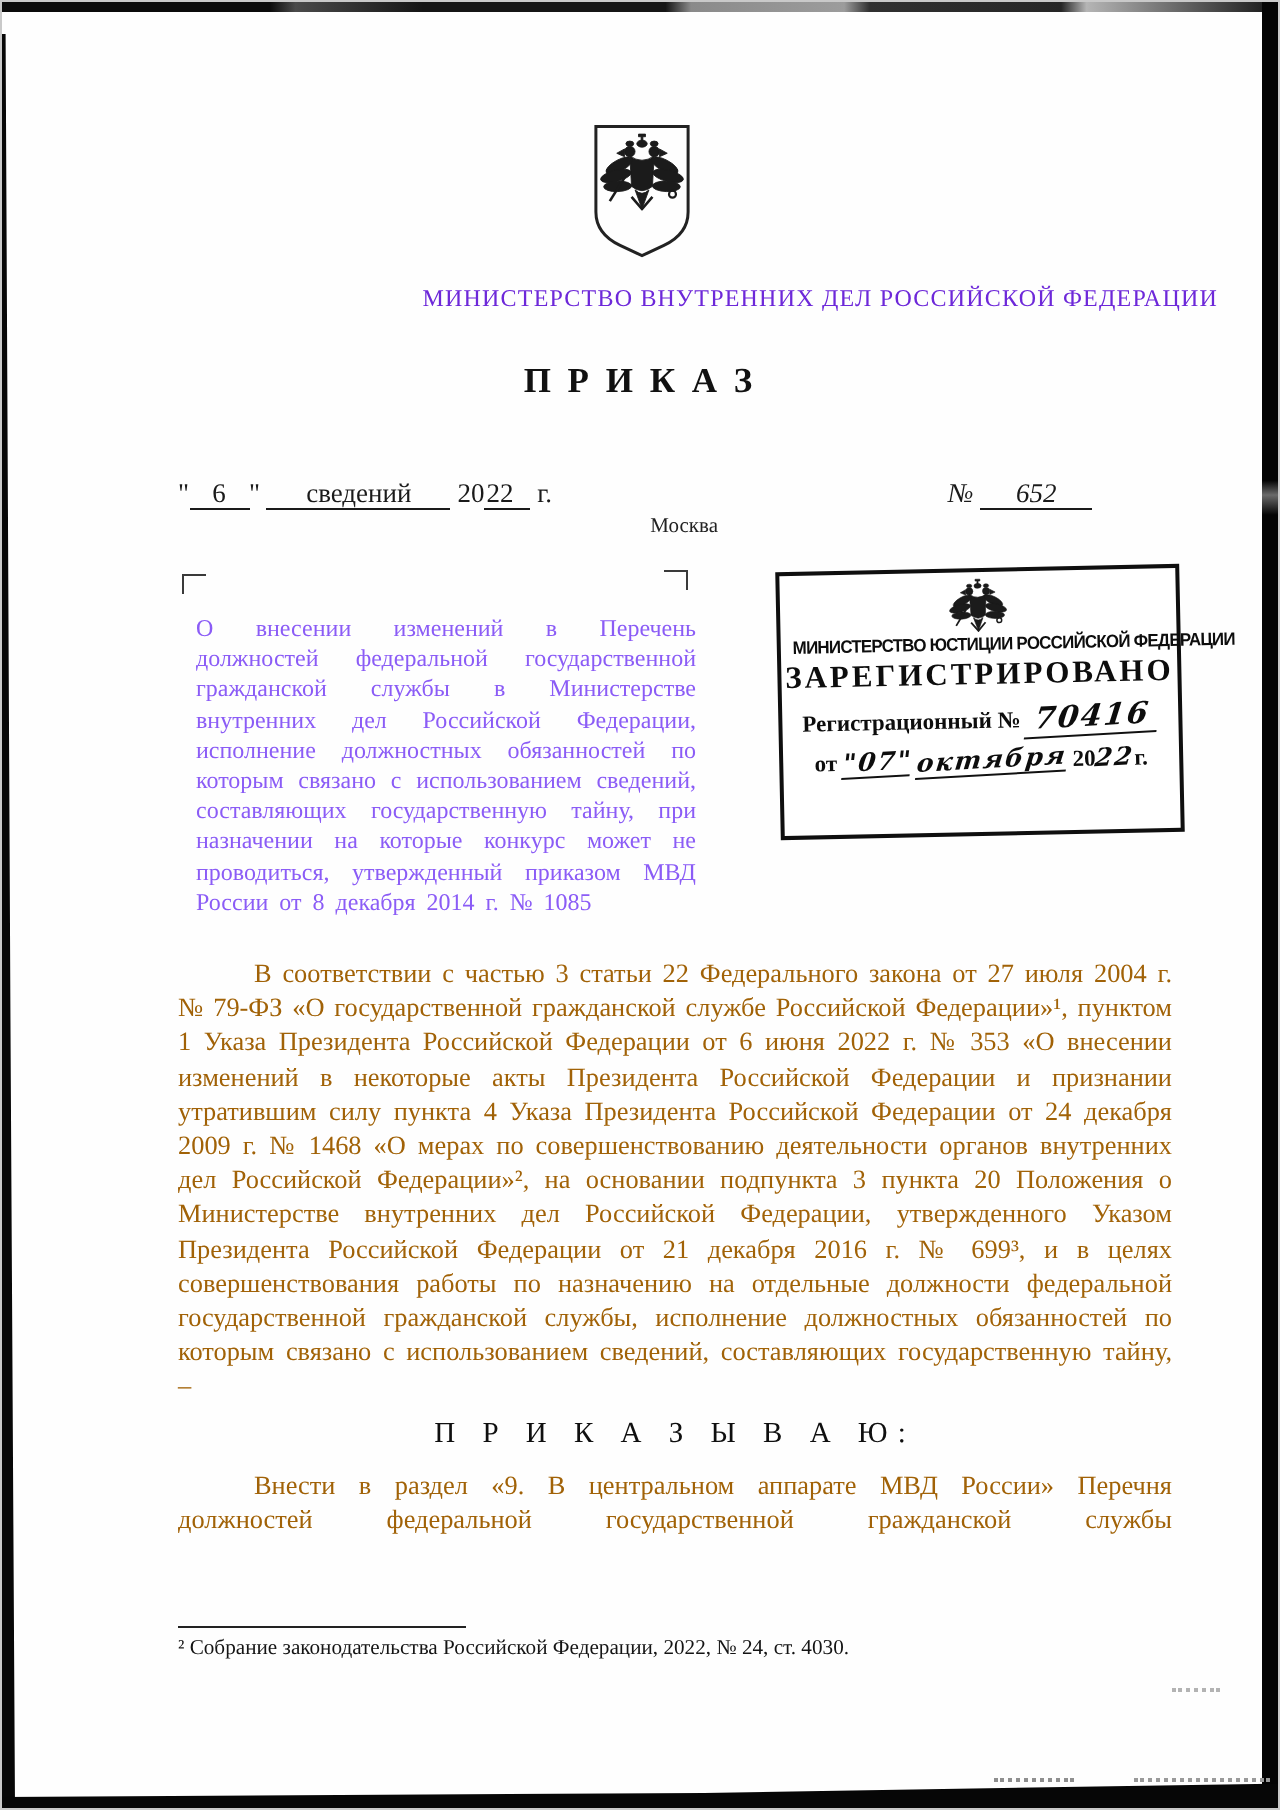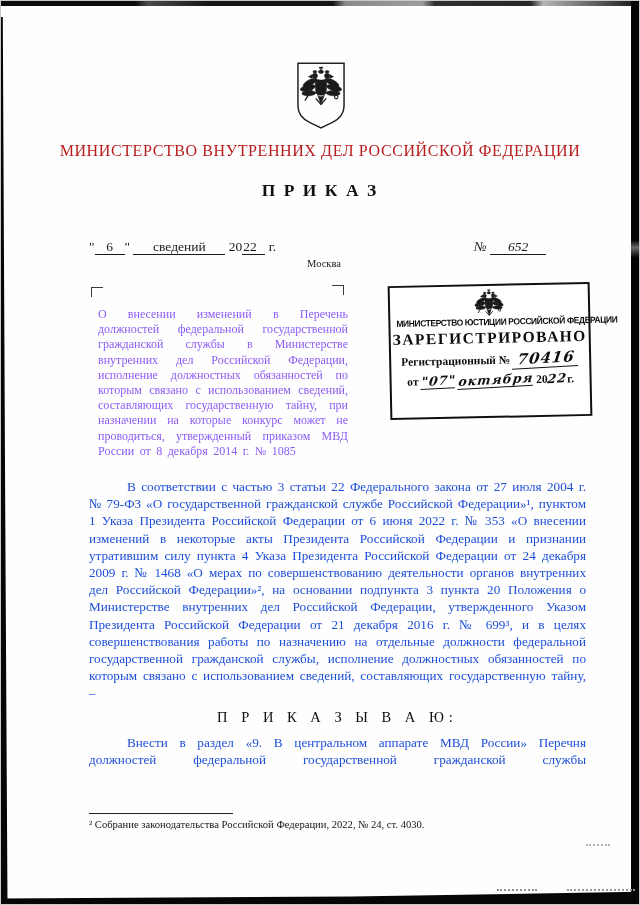--- a/index.html
+++ b/index.html
@@ -18,34 +18,34 @@
     background:linear-gradient(180deg,#040404 0%,#040404 26.5%,#6a6a6a 27.3%,#040404 28.4%,#040404 100%);}
   .edge-bottom{position:absolute;left:0;bottom:0;height:13px;width:100%;background:#060606;
     clip-path:polygon(0 58%,55% 42%,100% 6%,100% 100%,0 100%);}
   .speck{position:absolute;border-top:2px dotted #8f8f8f;height:0;}
   .s1{left:496px;top:888px;width:40px;}
   .s2{left:566px;top:888px;width:68px;border-top-color:#9a9a9a;}
   .s3{left:585px;top:843px;width:24px;border-top-color:#b3b3b3;}
   
   .emblem{position:absolute;left:291px;top:60px;width:58px;height:68px;}
   
-  .ministry{position:absolute;top:141px;left:30px;width:578px;text-align:center;
-    font-size:16px;letter-spacing:0.6px;white-space:nowrap;color:#b91c1c;}
+  .ministry{position:absolute;top:141px;left:30px;width:578px;text-align:right;
+    font-size:12px;letter-spacing:0.6px;white-space:nowrap;color:#6d28d9;}
   .doctype{position:absolute;top:179px;left:30px;width:578px;text-align:center;
     font-size:17.5px;font-weight:bold;letter-spacing:2px;color:#111;}
   
   .dateline{position:absolute;top:238px;left:0;width:640px;font-size:13.5px;}
   .dl-left{position:absolute;left:88px;top:0;white-space:nowrap;}
   .dl-right{position:absolute;left:473px;top:0;white-space:nowrap;font-style:italic;}
   .u{display:inline-block;border-bottom:1.2px solid #1a1a1a;text-align:center;line-height:15px;}
   .u.day{width:30px;}
   .u.month{width:92px;}
   .u.y2{width:22px;text-align:left;padding-left:1px;}
   .u.num{width:56px;}
-  .city{position:absolute;top:257px;left:288px;width:70px;text-align:center;font-size:10.5px;color:#222;}
+  .city{position:absolute;top:257px;left:288px;width:70px;text-align:right;font-size:10.5px;color:#222;}
   
   .corner{position:absolute;width:11px;height:9px;}
   .corner.tl{left:90px;top:286px;border-top:1.3px solid #3a3a3a;border-left:1.3px solid #3a3a3a;}
   .corner.tr{left:331px;top:284px;border-top:1.3px solid #3a3a3a;border-right:1.3px solid #3a3a3a;}
   .subject{position:absolute;left:97px;top:306px;width:250px;
     font-size:12px;line-height:15.2px;text-align:justify;word-spacing:2.5px;color:#8b5cf6;}
   
   .stamp{position:absolute;left:388px;top:283px;width:202px;height:134px;
     border:2px solid #0f0f0f;background:#fff;transform:rotate(-1.2deg);
     box-sizing:border-box;text-align:center;padding-top:3px;color:#0d0d0d;}
@@ -55,21 +55,21 @@
   .stamp-registered{font-size:15.5px;font-weight:bold;letter-spacing:1.5px;margin-top:2px;white-space:nowrap;}
   .stamp-line{font-size:11.5px;font-weight:bold;margin-top:3px;white-space:nowrap;}
   .hand{font-family:"DejaVu Serif","Liberation Serif",serif;font-style:italic;font-weight:bold;
     display:inline-block;transform:skewX(-10deg) rotate(-2deg);letter-spacing:1px;}
   .hu{border-bottom:1.2px solid #111;}
   .hand.big{font-size:15px;min-width:66px;}
   .hand.md{font-size:12.5px;}
   
   .doc-column{position:absolute;left:88px;top:477px;width:497px;}
   .para{margin:0;font-size:13.2px;line-height:17.2px;text-align:justify;
-    text-indent:38px;word-spacing:1.5px;color:#1d4ed8;}
+    text-indent:38px;word-spacing:1.5px;color:#a16207;}
   .order-heading{margin-top:7px;text-align:center;font-size:14.5px;letter-spacing:5px;
     white-space:nowrap;color:#0f0f0f;}
   .para.p2{margin-top:8px;text-align-last:justify;}
   
   .footnotes{position:absolute;left:88px;top:812px;width:500px;}
   .fn-rule{width:144px;border-top:1.4px solid #222;margin-bottom:4px;}
   .fn{font-size:10.6px;line-height:13.2px;color:#141414;white-space:nowrap;}
   svg.defs{position:absolute;width:0;height:0;}
 </style>
 </head>

